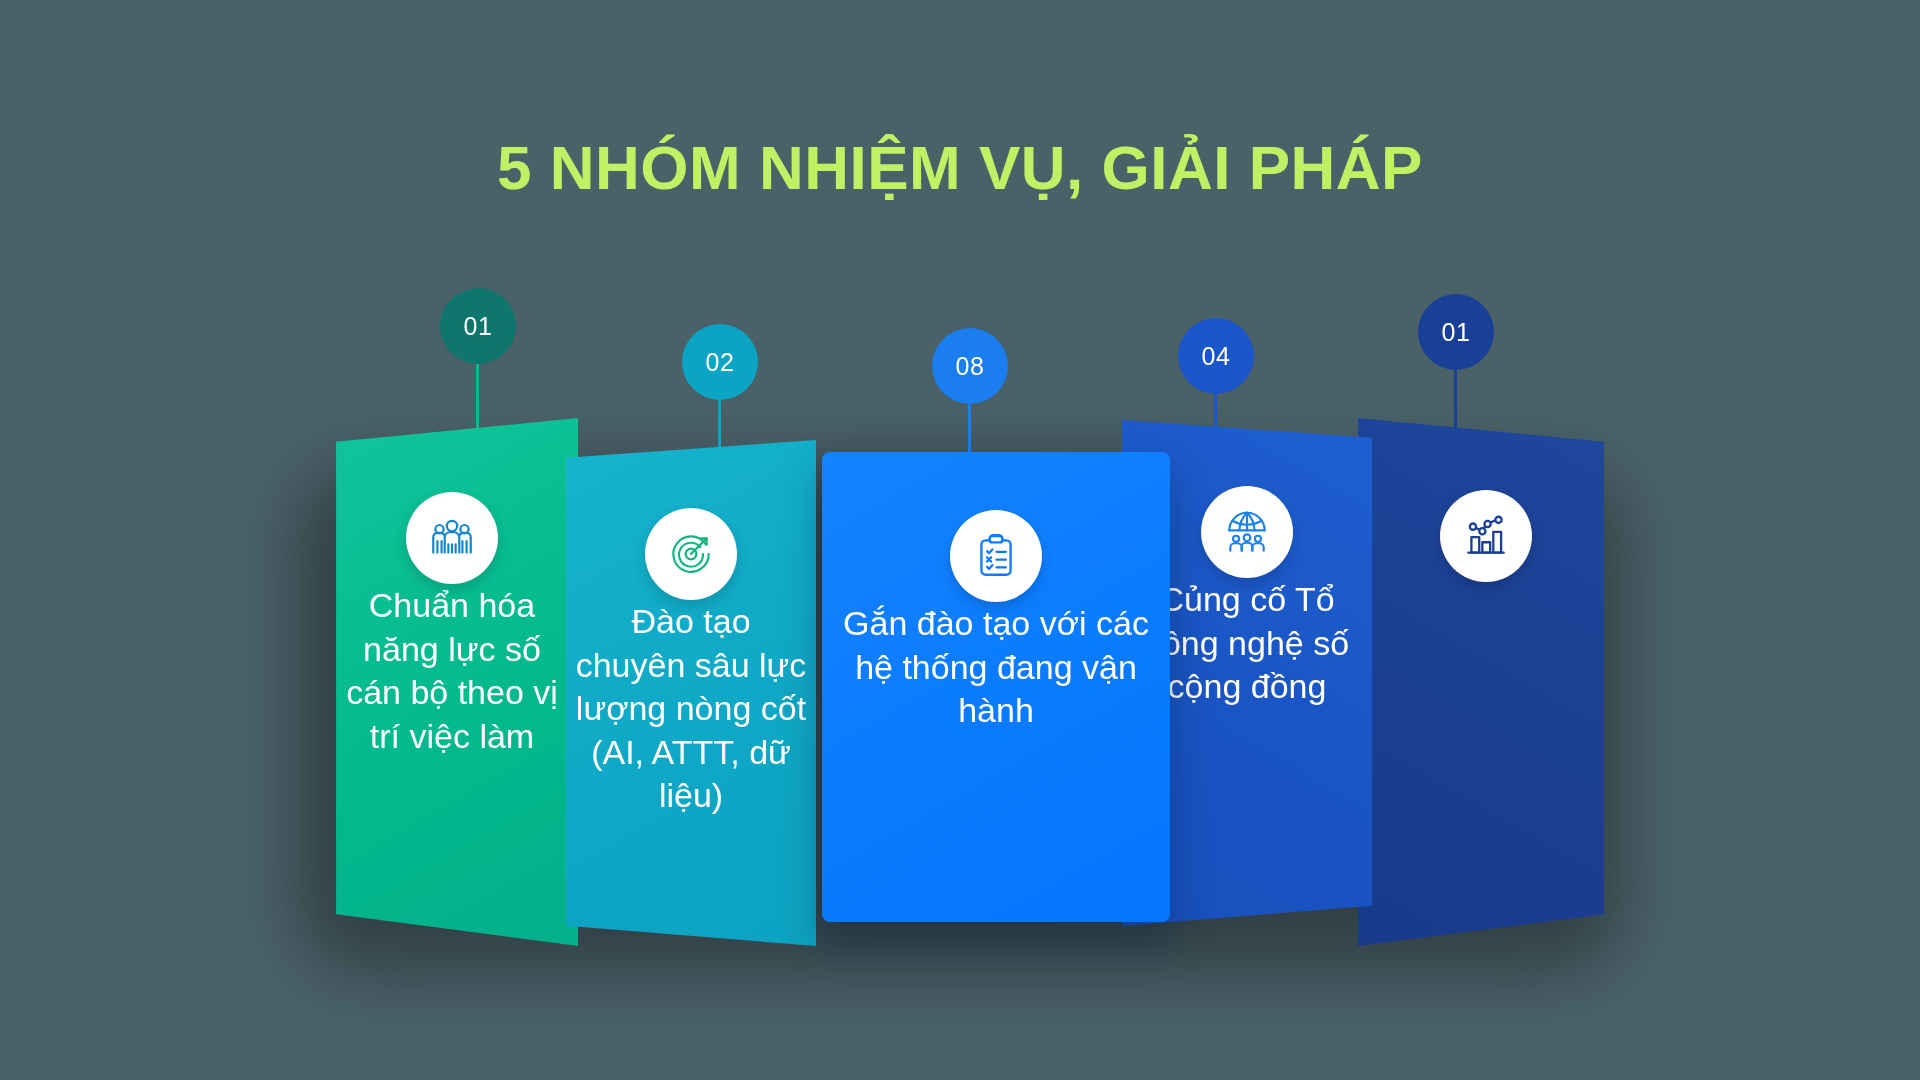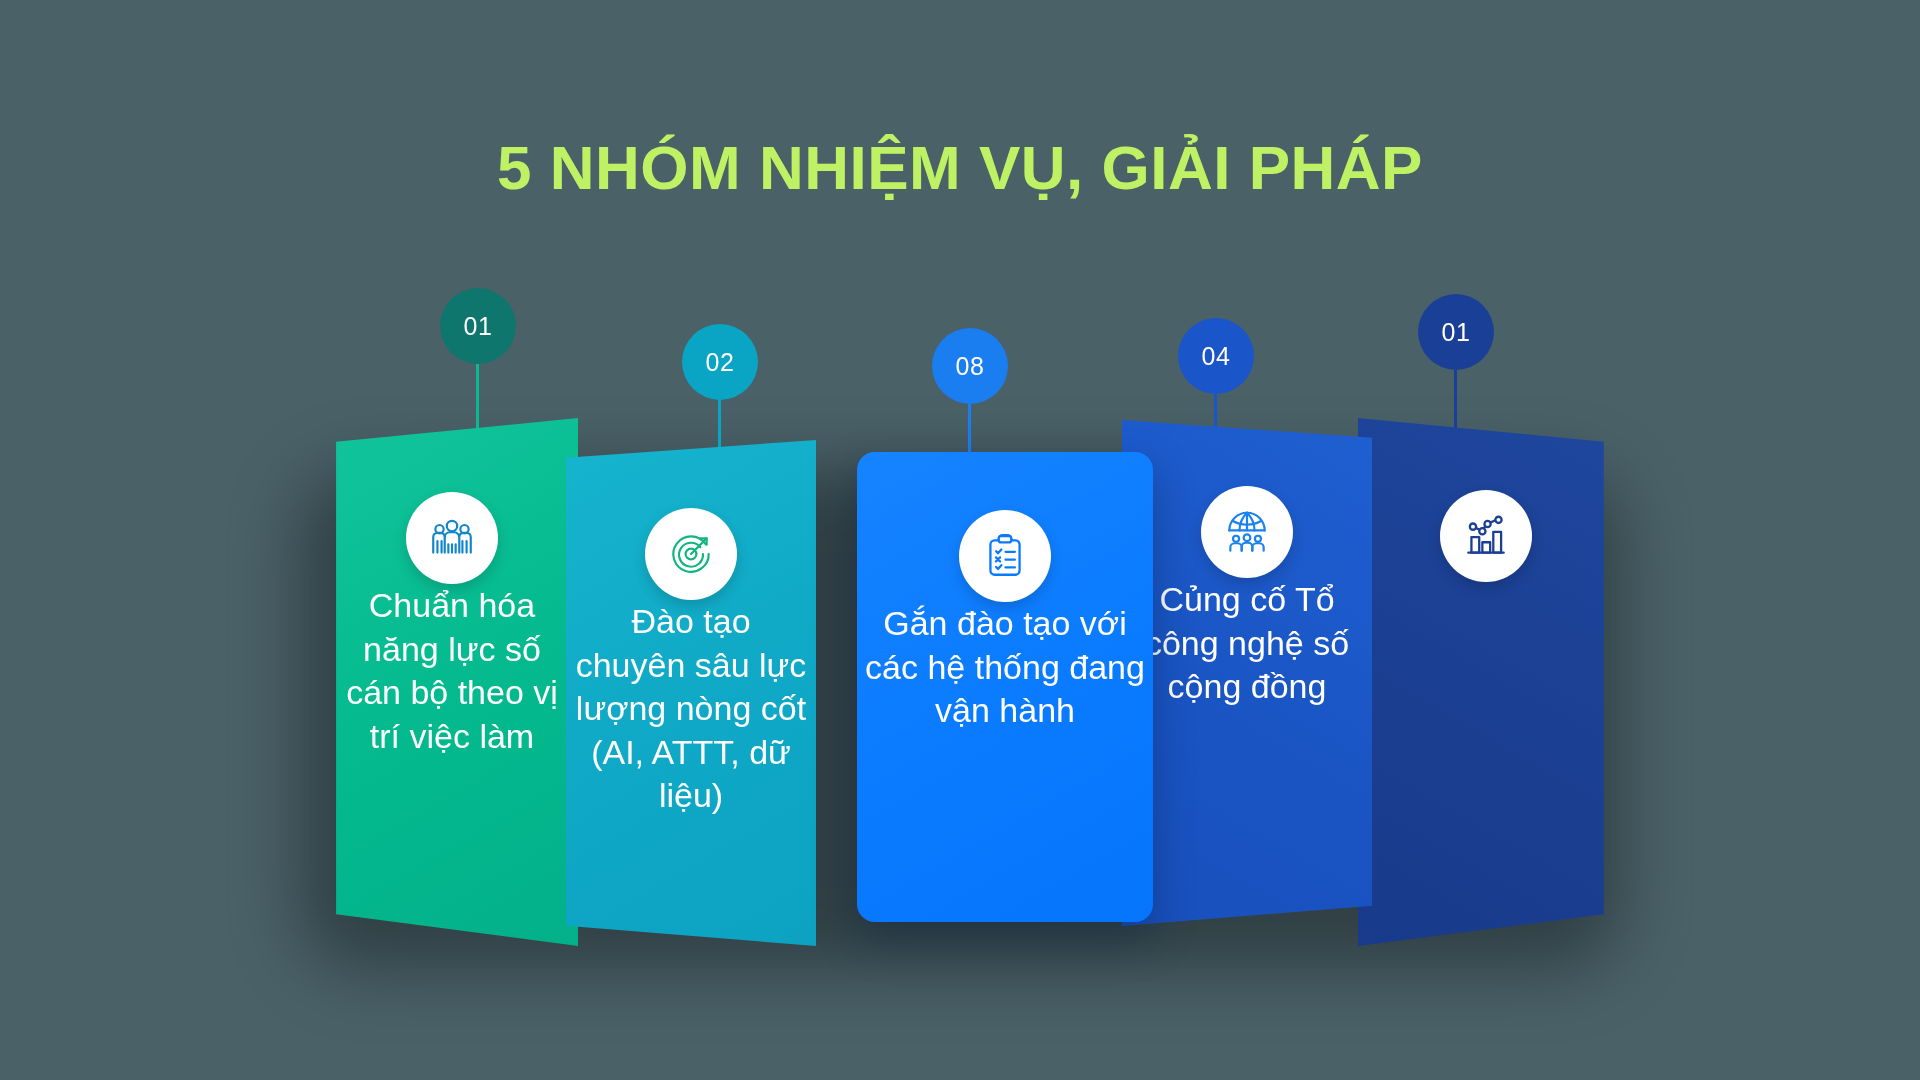--- a/index.html
+++ b/index.html
@@ -93,22 +93,22 @@
            clip-path: polygon(4% 4.5%, 100% 0%, 100% 100%, 4% 94%);
            background:linear-gradient(150deg,#12c49b 0%,#04b98e 55%,#03b089 100%);
            border-radius:26px 0 0 26px; }
   #card1 .content { padding-top:74px; }
 
   #card2 { left:566px; top:440px; width:250px; height:506px; z-index:14;
            clip-path: polygon(0% 3.5%, 100% 0%, 100% 100%, 0% 96%);
            background:linear-gradient(150deg,#16b4ce 0%,#0fa8c6 55%,#0da2c2 100%); }
   #card2 .content { padding-top:68px; }
 
-  #card3 { left:857px; top:452px; width:296px; height:470px; z-index:20;
-           border-radius:18px;
+  #card3 { left:822px; top:452px; width:348px; height:470px; z-index:20;
+           border-radius:8px;
            background:linear-gradient(150deg,#1683ff 0%,#0a7bff 55%,#0576fb 100%);
            box-shadow:0 18px 40px rgba(6,28,58,.35); }
   #card3 .content { padding-top:58px; }
 
   #card4 { left:1122px; top:420px; width:250px; height:506px; z-index:14;
            clip-path: polygon(0% 0%, 100% 3.5%, 100% 96%, 0% 100%);
            background:linear-gradient(210deg,#1f5fd1 0%,#1a55c4 55%,#1950bd 100%); }
   #card4 .content { padding-top:66px; }
 
   #card5 { left:1358px; top:418px; width:256px; height:528px; z-index:10;

